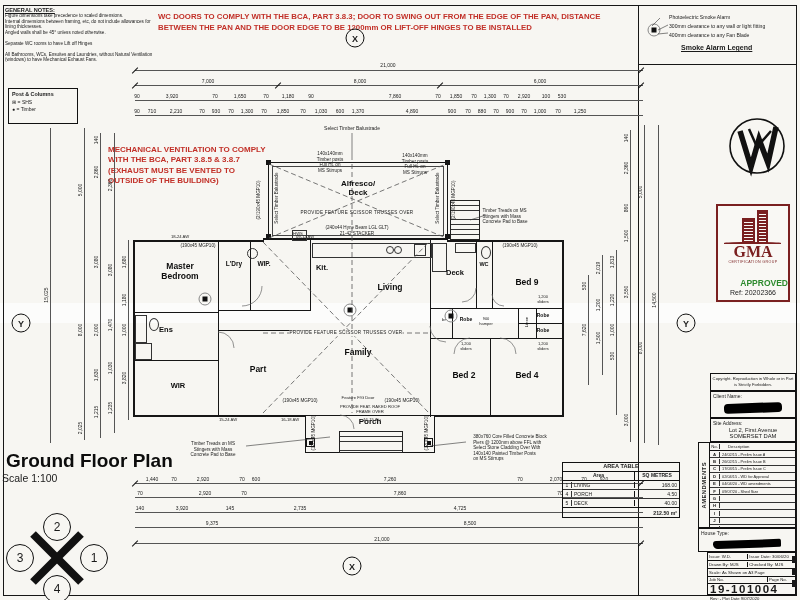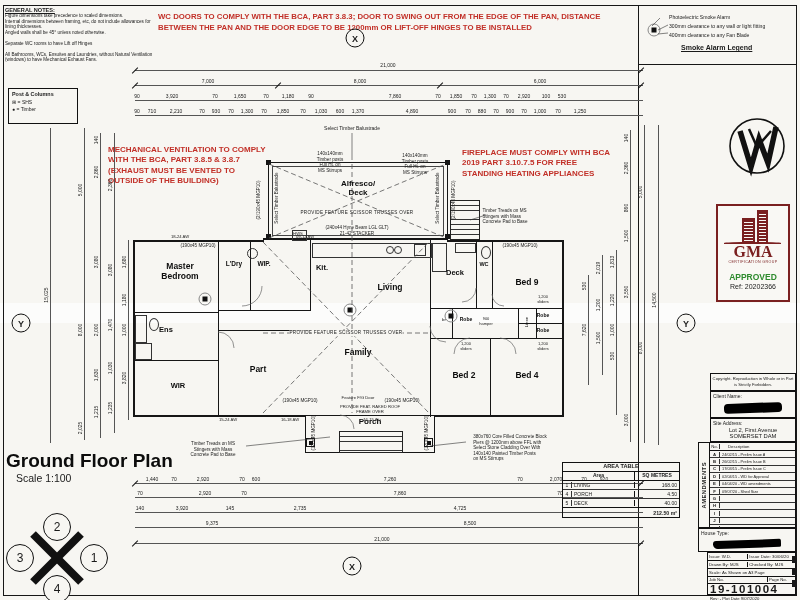--- a/index.html
+++ b/index.html
@@ -70,21 +70,20 @@
       <span>= SHS</span>
     </div>
     <div style="font-size:5px;margin-top:1px;">
       <span>●</span>
       <span>= Timber</span>
     </div>
   </div>
 
   <div class="red" style="left:158px;top:12px;width:478px;font-size:7.8px;line-height:1.35;">WC DOORS TO COMPLY WITH THE BCA, PART 3.8.3; DOOR TO SWING OUT FROM THE EDGE OF THE PAN, DISTANCE BETWEEN THE PAN AND THE DOOR EDGE TO BE 1200mm OR LIFT-OFF HINGES TO BE INSTALLED</div>
   <div class="red" style="left:108px;top:145px;width:160px;font-size:8px;line-height:1.3;">MECHANICAL VENTILATION TO COMPLY WITH THE BCA, PART 3.8.5 &amp; 3.8.7 (EXHAUST MUST BE VENTED TO OUTSIDE OF THE BUILDING)</div>
-  <div class="red" style="left:462px;top:148px;width:152px;font-size:8px;line-height:1.3;">FIREPLACE MUST COMPLY WITH BCA 2019 PART 3.10.7.5 FOR FREE STANDING HEATING APPLIANCES</div>
 
   <div class="abs" style="left:641px;top:9px;width:154px;">
     <div class="sa" style="left:13px;top:21px;">
         <i></i>
       </div>
     <div style="position:absolute;left:28px;top:5px;font-size:5.1px;white-space:nowrap;">Photoelectric Smoke Alarm</div>
     <div style="position:absolute;left:28px;top:14px;font-size:5.1px;white-space:nowrap;">300mm clearance to any wall or light fitting</div>
     <div style="position:absolute;left:28px;top:23px;font-size:5.1px;white-space:nowrap;">400mm clearance to any Fan Blade</div>
     <div style="position:absolute;left:40px;top:35px;font-size:7px;font-weight:bold;text-decoration:underline;">Smoke Alarm Legend</div>
   </div>
@@ -92,21 +91,21 @@
   <div class="abs" style="left:716px;top:204px;width:74px;height:98px;border:2.5px solid #7a2020;background:#f9f8f4;box-sizing:border-box;text-align:center;">
     <div style="position:relative;height:34px;margin-top:4px;">
       <div style="position:absolute;left:24px;top:8px;width:13px;height:26px;background:#7a2020;"></div>
       <div style="position:absolute;left:39px;top:0px;width:11px;height:34px;background:#7a2020;"></div>
       <div style="position:absolute;left:26px;top:10px;width:9px;height:22px;background:repeating-linear-gradient(180deg,transparent 0 2px,#f9f8f4 2px 3px);"></div>
       <div style="position:absolute;left:41px;top:2px;width:7px;height:30px;background:repeating-linear-gradient(180deg,transparent 0 2px,#f9f8f4 2px 3px);"></div>
       <div style="position:absolute;left:6px;top:32px;width:57px;height:2px;background:#7a2020;border-radius:50% 50% 0 0;"></div>
     </div>
     <div style="font-family:'Liberation Serif',serif;font-size:16px;font-weight:bold;color:#7a2020;line-height:1;">GMA</div>
     <div style="font-size:3.6px;color:#7a2020;letter-spacing:0.4px;">CERTIFICATION GROUP</div>
-    <div style="font-size:8.5px;font-weight:bold;color:#2e8b2e;margin-top:8px;">APPROVED</div>
+    <div style="font-size:8.5px;font-weight:bold;color:#2e8b2e;margin-top:14px;text-align:right;">APPROVED</div>
     <div style="font-size:7px;color:#222;margin-top:1px;">Ref: 20202366</div>
   </div>
 
   <div class="dl" style="left:135px;top:70px;width:508px;height:0.7px;"></div>
   <div class="dl" style="left:135px;top:85px;width:508px;height:0.7px;"></div>
   <div class="dl" style="left:135px;top:100px;width:508px;height:0.7px;"></div>
   <div class="dl" style="left:135px;top:115px;width:508px;height:0.7px;"></div>
   <div class="dl" style="left:135px;top:483px;width:508px;height:0.7px;"></div>
   <div class="dl" style="left:135px;top:497px;width:508px;height:0.7px;"></div>
   <div class="dl" style="left:135px;top:512px;width:508px;height:0.7px;"></div>
@@ -425,21 +424,21 @@
       <span class="dim" style="left: 470px; top: 526px;">8,500</span>
       <span class="dim" style="left: 382px; top: 542px;">21,000</span>
     </div>
 
   <div class="cmark" style="left:355px;top:38px;">X</div>
   <div class="cmark" style="left:352px;top:566px;">X</div>
   <div class="cmark" style="left:21px;top:323px;">Y</div>
   <div class="cmark" style="left:686px;top:323px;">Y</div>
 
   <div class="abs" style="left:6px;top:450px;font-size:19px;font-weight:bold;color:#0c0c0c;">Ground Floor Plan</div>
-  <div class="abs" style="left:16px;top:472px;font-size:10.5px;">Scale 1:100</div>
+  <div class="abs" style="left:2px;top:472px;font-size:10.5px;">Scale 1:100</div>
 
   <div class="ccomp" style="left:57px;top:527px;">2</div>
   <div class="ccomp" style="left:20px;top:558px;">3</div>
   <div class="ccomp" style="left:94px;top:558px;">1</div>
   <div class="ccomp" style="left:57px;top:589px;">4</div>
 
   <div class="at" style="left:562px;top:462px;width:118px;height:56px;">
     <div style="height:8px;border-bottom:0.8px solid #111;text-align:center;font-weight:bold;font-size:5.6px;">AREA TABLE</div>
     <div style="height:8px;border-bottom:0.8px solid #111;display:flex;font-weight:bold;font-size:5px;">
       <span style="flex:1;text-align:center;border-right:0.8px solid #111;">Area</span>

